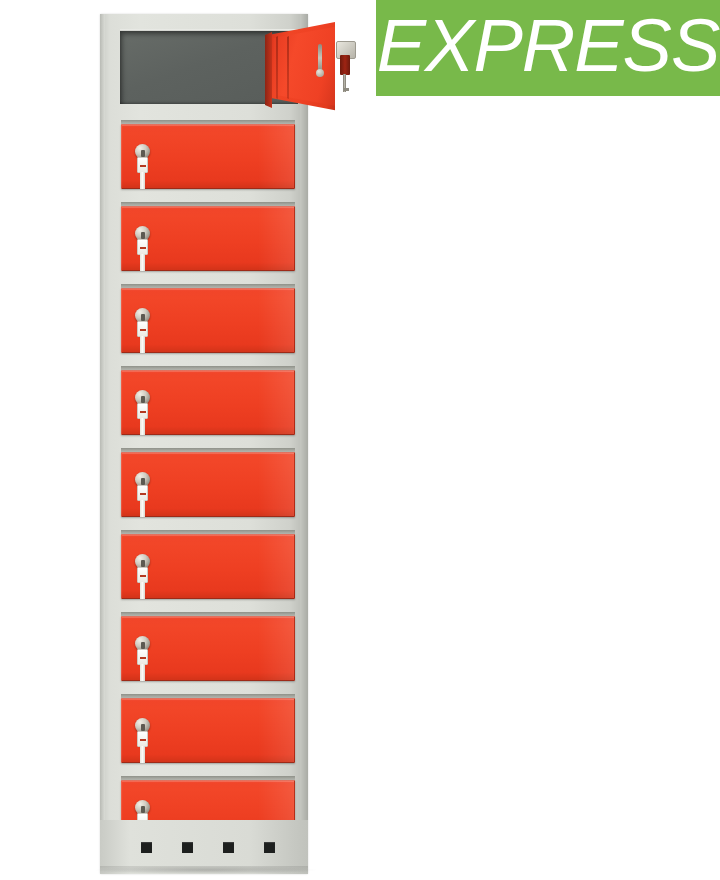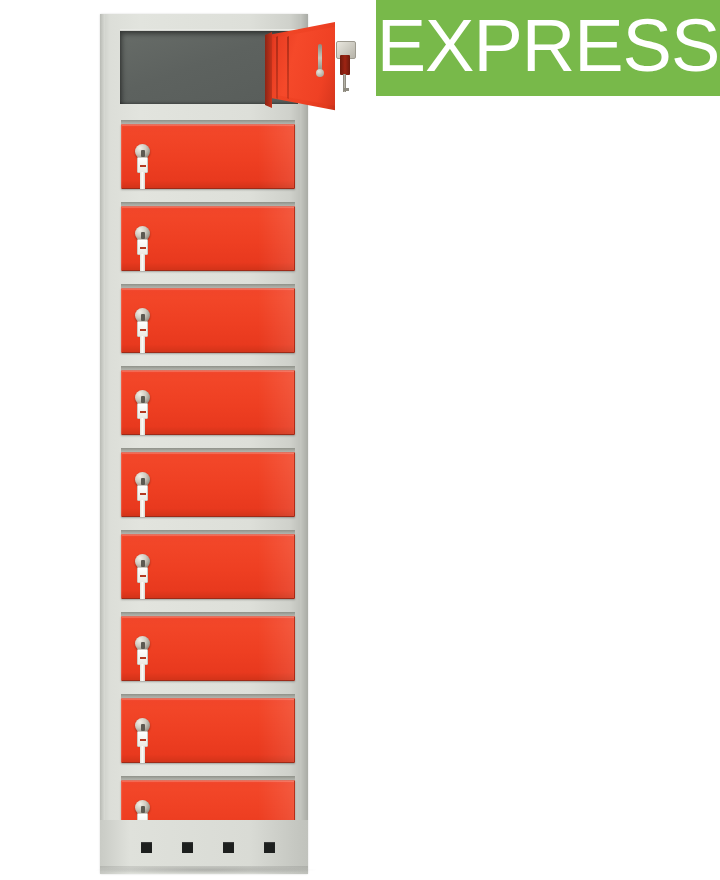--- a/index.html
+++ b/index.html
@@ -3,21 +3,21 @@
 <meta charset="utf-8">
 <style>
   html,body{margin:0;padding:0;}
   body{
     width:720px;height:880px;
     background:#ffffff;
     font-family:"Liberation Sans", sans-serif;
     overflow:hidden;
     position:relative;
   }
-  #stage{position:absolute;inset:0;width:580px;height:880px;}
+  #stage{position:absolute;inset:0;width:580px;height:880px;font-style:italic;}
 
   
   .badge{
     position:absolute;
     left:376px;top:0px;width:344px;height:96px;
     background:#78B94A;
     display:flex;align-items:center;justify-content:center;
   }
   .badge-text{
     color:#ffffff;

